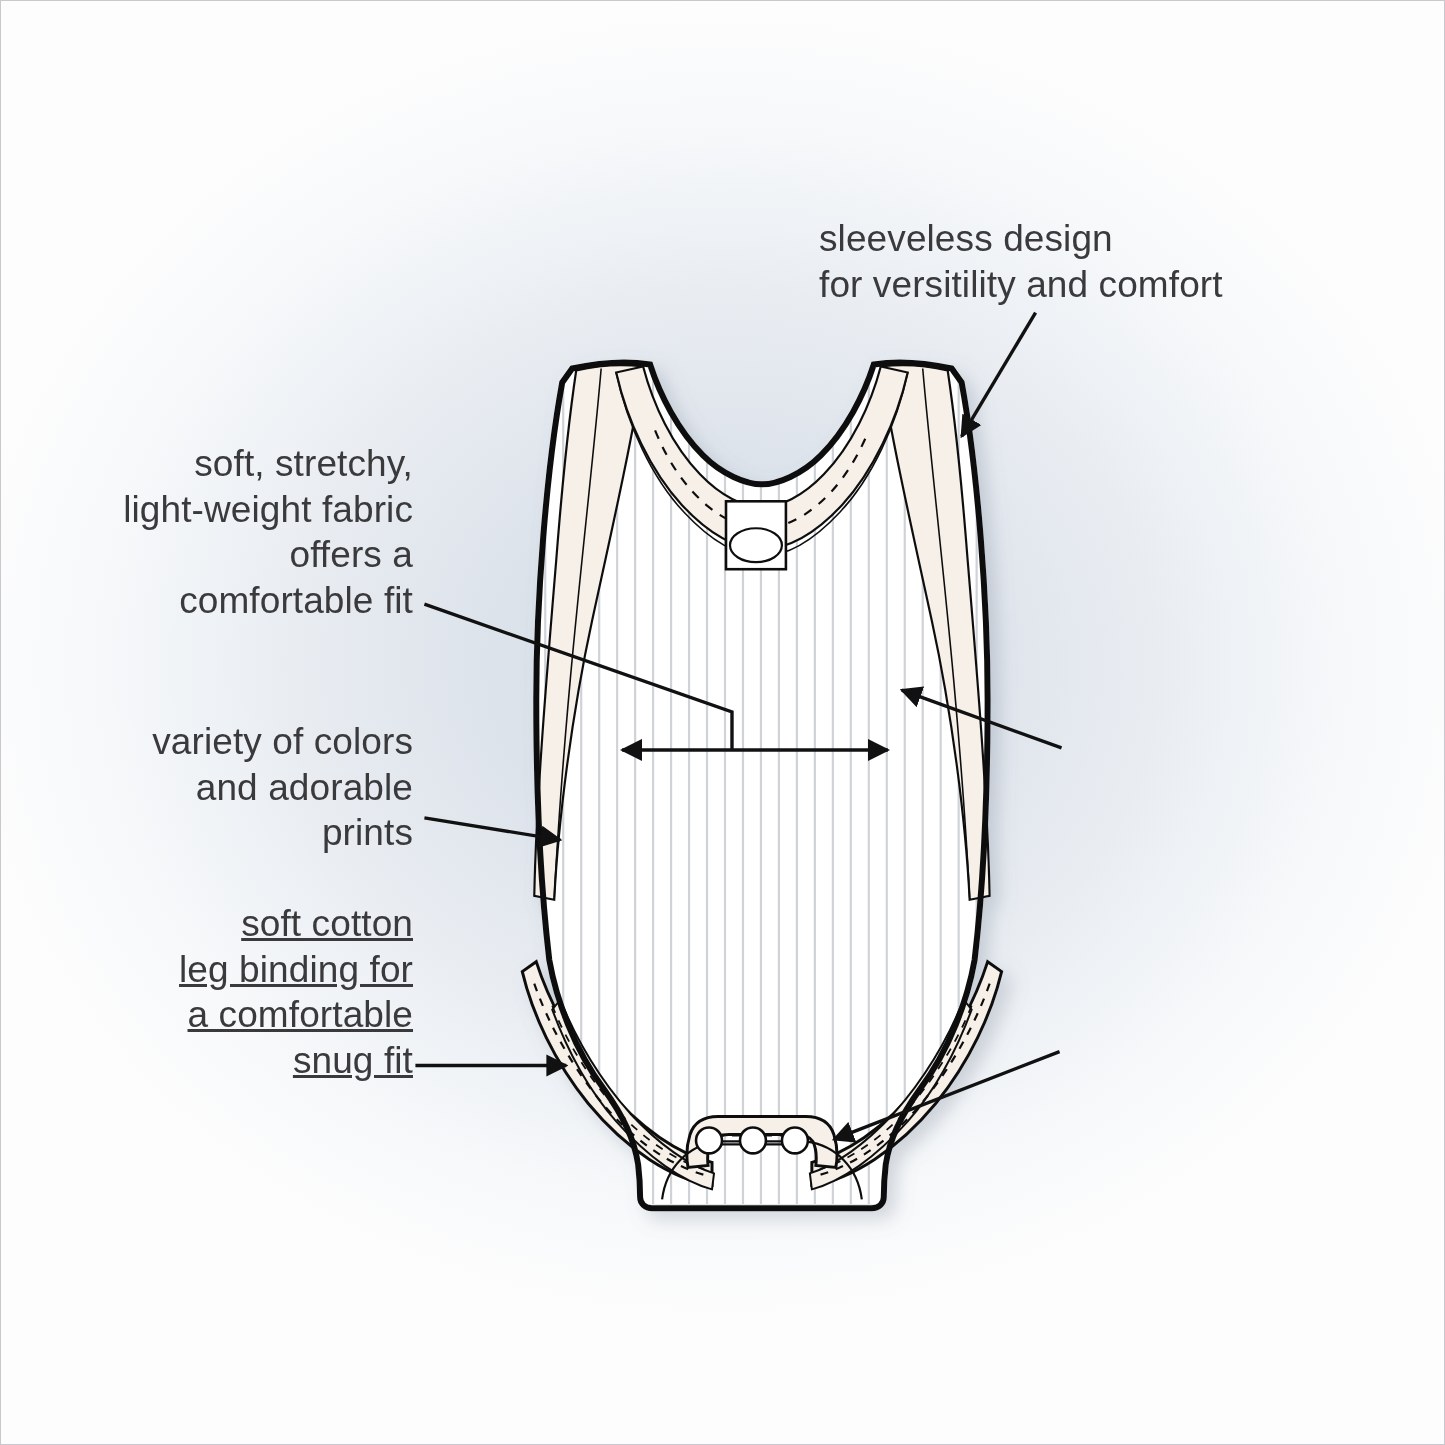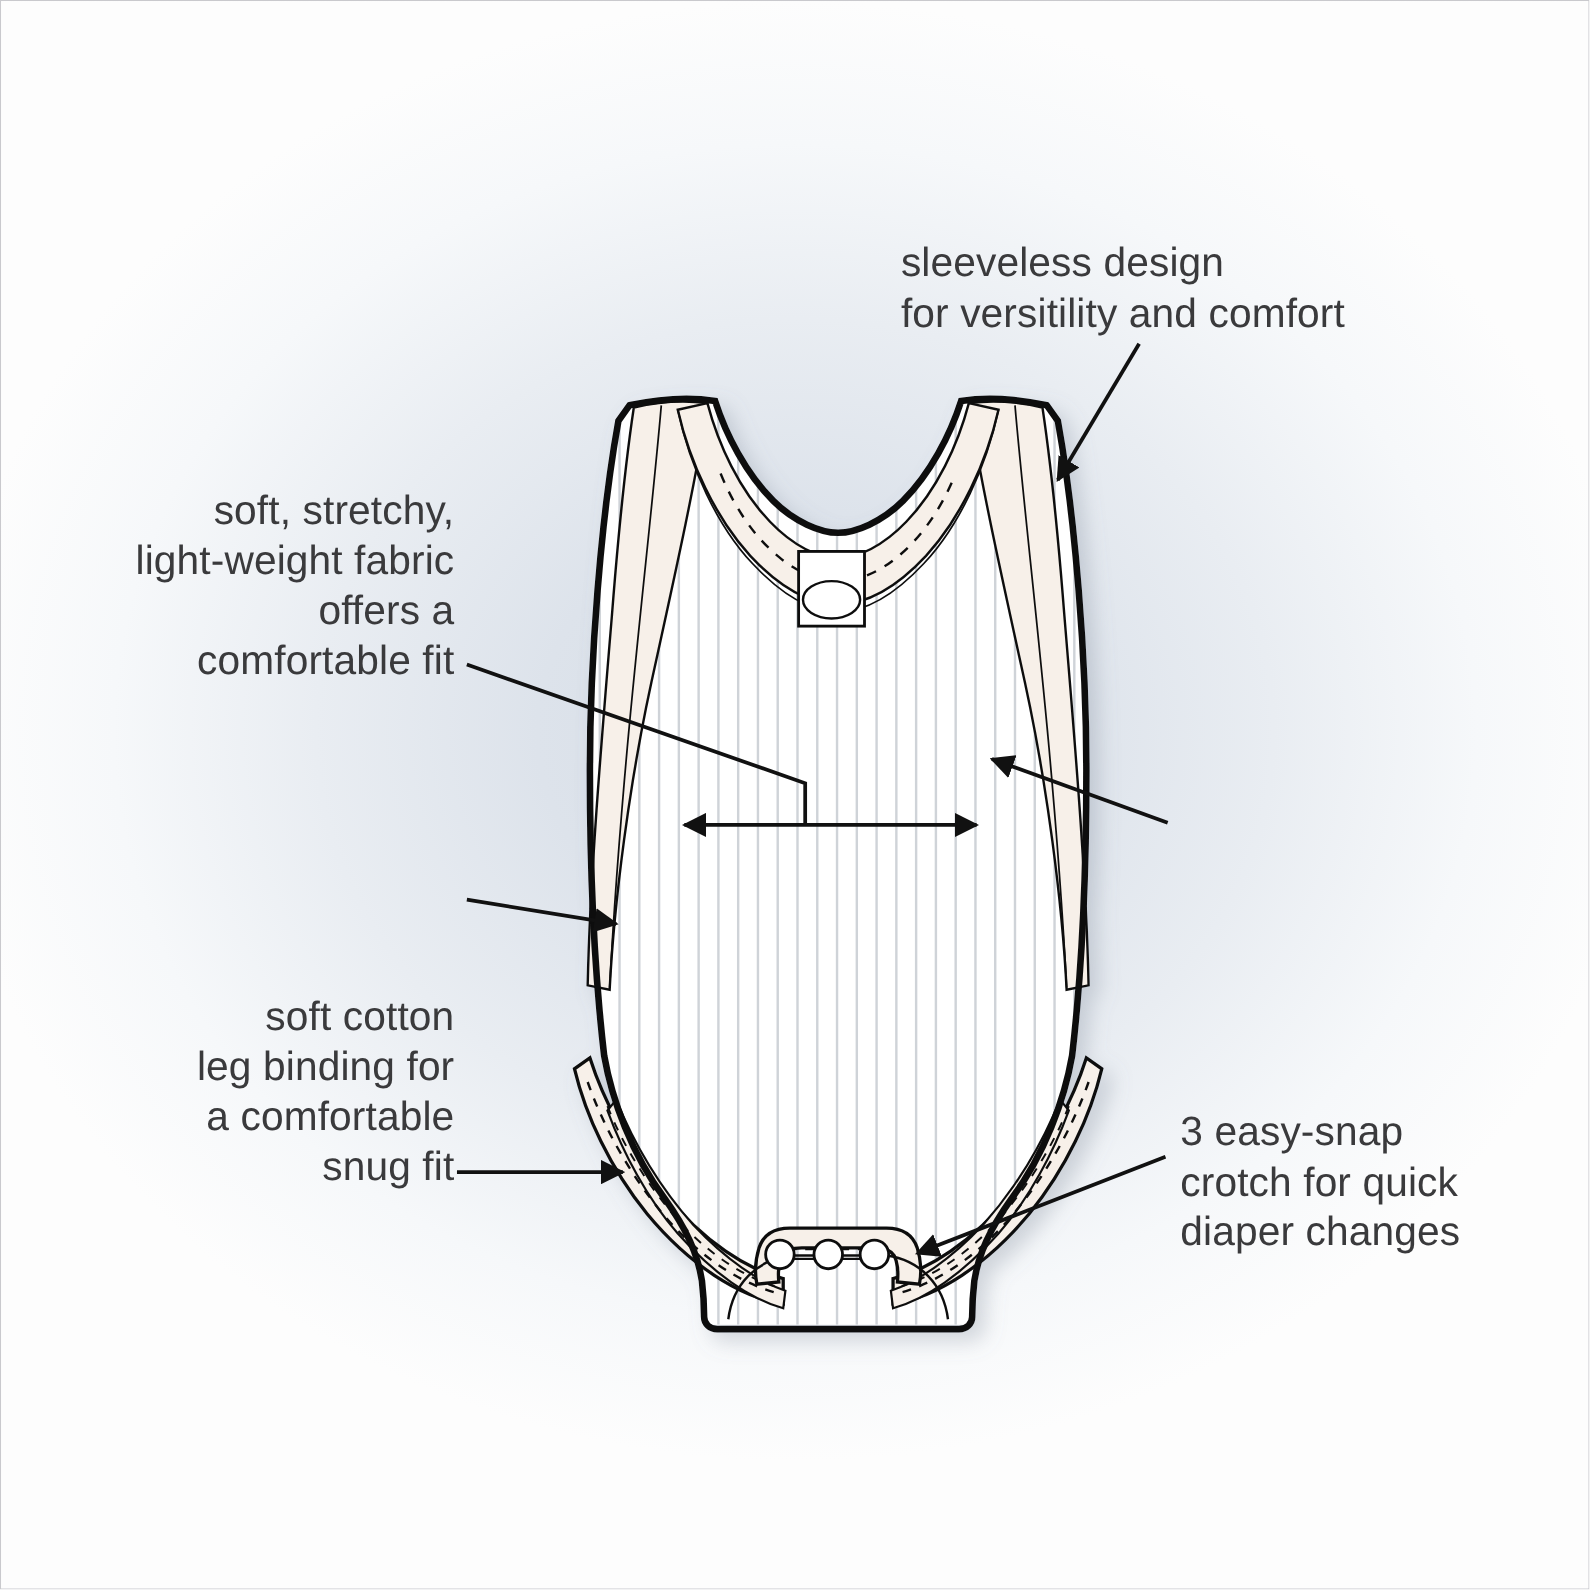--- a/index.html
+++ b/index.html
@@ -292,24 +292,24 @@
   </svg>
 
   <div class="label r" style="left:62px; top:440px; width:350px;">soft, stretchy,
 light-weight fabric
 offers a
 comfortable fit</div>
 
   <div class="label l" style="left:818px; top:215px; width:470px;">sleeveless design
 for versitility and comfort</div>
 
-
-  <div class="label r" style="left:82px; top:900px; width:330px;">soft cotton
+  <div class="label r" style="left:82px; top:718px; width:330px;">variety of colors
+and adorable
+prints</div>
+
+  <div class="label r" style="left:82px; top:900px; width:330px;text-decoration:underline;">soft cotton
 leg binding for
 a comfortable
 snug fit</div>
 
 
-  <div class="label l" style="left:1072px; top:1005px; width:330px;">3 easy-snap
-crotch for quick
-diaper changes</div>
 
 </div>
 
 </body></html>

